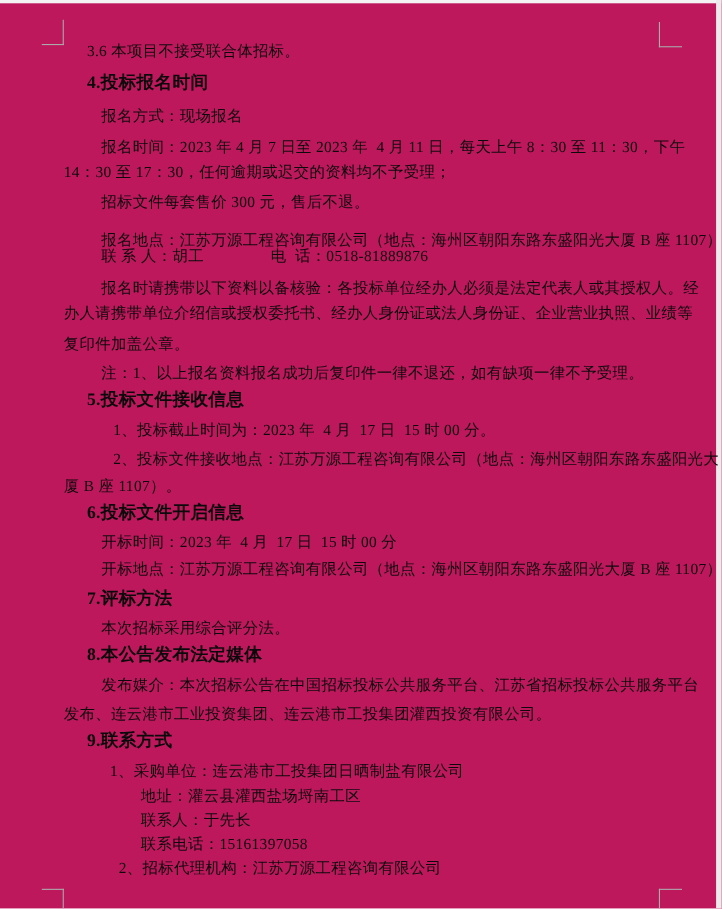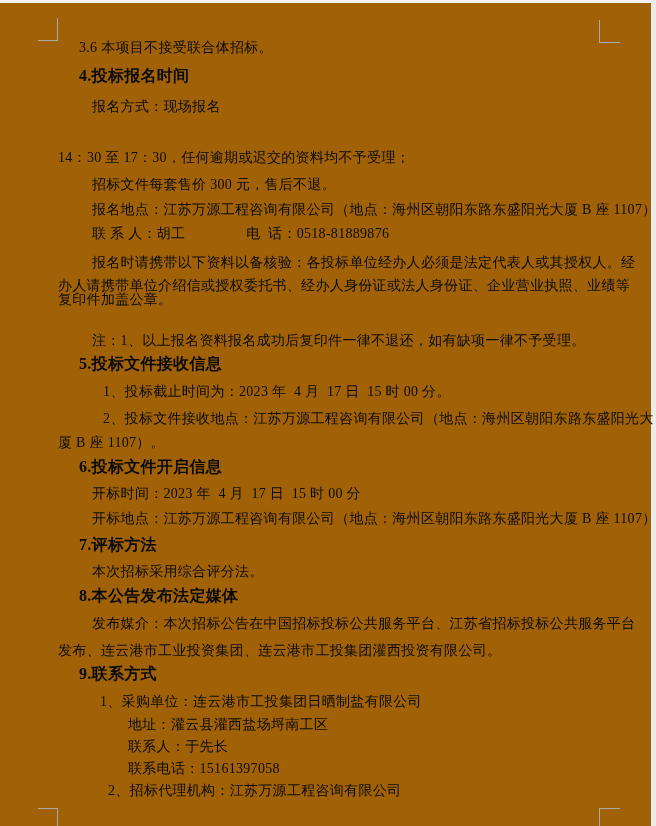--- a/index.html
+++ b/index.html
@@ -1,19 +1,19 @@
 <!DOCTYPE html>
 <html><head>
 <meta charset="utf-8">
 <style>
   html,body{margin:0;padding:0;background:#ffffff;}
   .page{
     position:relative;
     width:656px;height:826px;
-    background:#a16207;
+    background:#be185d;
     overflow:hidden;
     font-family:"Liberation Serif","DejaVu Serif",serif;
     color:#0a0a0a;
   }
   
   .edge-top{position:absolute;left:0;top:0;width:656px;height:3px;background:#f3f3f3;}
   .edge-right{position:absolute;right:0;top:0;width:5px;height:826px;background:#ebebeb;}
   
   .mark{position:absolute;}
   .mark-tl{left:38px;top:18px;width:19px;height:22px;border-right:1px solid #aaa;border-bottom:1px solid #aaa;}
@@ -29,25 +29,25 @@
     line-height:16px;
   }
   .hd{font-weight:bold;font-size:16px;}
   .u{text-underline-offset:3px;}
   .c1{top:40px;left:79px}
   .c2{top:68px;left:79px}
   .c3{top:99px;left:92px}
   .c4{top:127px;left:92px}
   .c5{top:150px;left:58px}
   .c6{top:177px;left:92px}
-  .c7{top:202px;left:92px}
+  .c7{top:212px;left:92px}
   .c8{top:226px;left:92px}
   .c9{top:255px;left:92px}
   .c10{top:278px;left:58px}
-  .c11{top:292px;left:58px}
+  .c11{top:306px;left:58px}
   .c12{top:333px;left:92px}
   .c13{top:356px;left:79px}
   .c14{top:384px;left:103px}
   .c15{top:411px;left:103px}
   .c16{top:435px;left:58px}
   .c17{top:459px;left:79px}
   .c18{top:486px;left:92px}
   .c19{top:511px;left:92px}
   .c20{top:537px;left:79px}
   .c21{top:564px;left:92px}
@@ -69,20 +69,21 @@
   <div class="edge-right"></div>
 
   <div class="mark mark-tl"></div>
   <div class="mark mark-tr"></div>
   <div class="mark mark-bl"></div>
   <div class="mark mark-br"></div>
 
   <div class="ln c1">3.6 本项目不接受联合体招标。</div>
   <div class="ln c2 hd">4.投标报名时间</div>
   <div class="ln c3">报名方式：现场报名</div>
+  <div class="ln c4">报名时间：2023 年 4 月 7 日至 2023 年  4 月 11 日，每天上午 8：30 至 11：30，下午</div>
   <div class="ln c5">14：30 至 17：30，任何逾期或迟交的资料均不予受理；</div>
 
   <div class="ln c6"><span>招标文件每套售价</span><span class="u"> 300 </span><span>元，售后不退。</span></div>
 
   <div class="ln c7">报名地点：江苏万源工程咨询有限公司（地点：海州区朝阳东路东盛阳光大厦 B 座 1107）</div>
   <div class="ln c8">联 系 人：胡工                电  话：0518-81889876</div>
   <div class="ln c10">办人请携带单位介绍信或授权委托书、经办人身份证或法人身份证、企业营业执照、业绩等</div>
   <div class="ln c9">报名时请携带以下资料以备核验：各投标单位经办人必须是法定代表人或其授权人。经</div>
   <div class="ln c11">复印件加盖公章。</div>
   <div class="ln c12">注：1、以上报名资料报名成功后复印件一律不退还，如有缺项一律不予受理。</div>

